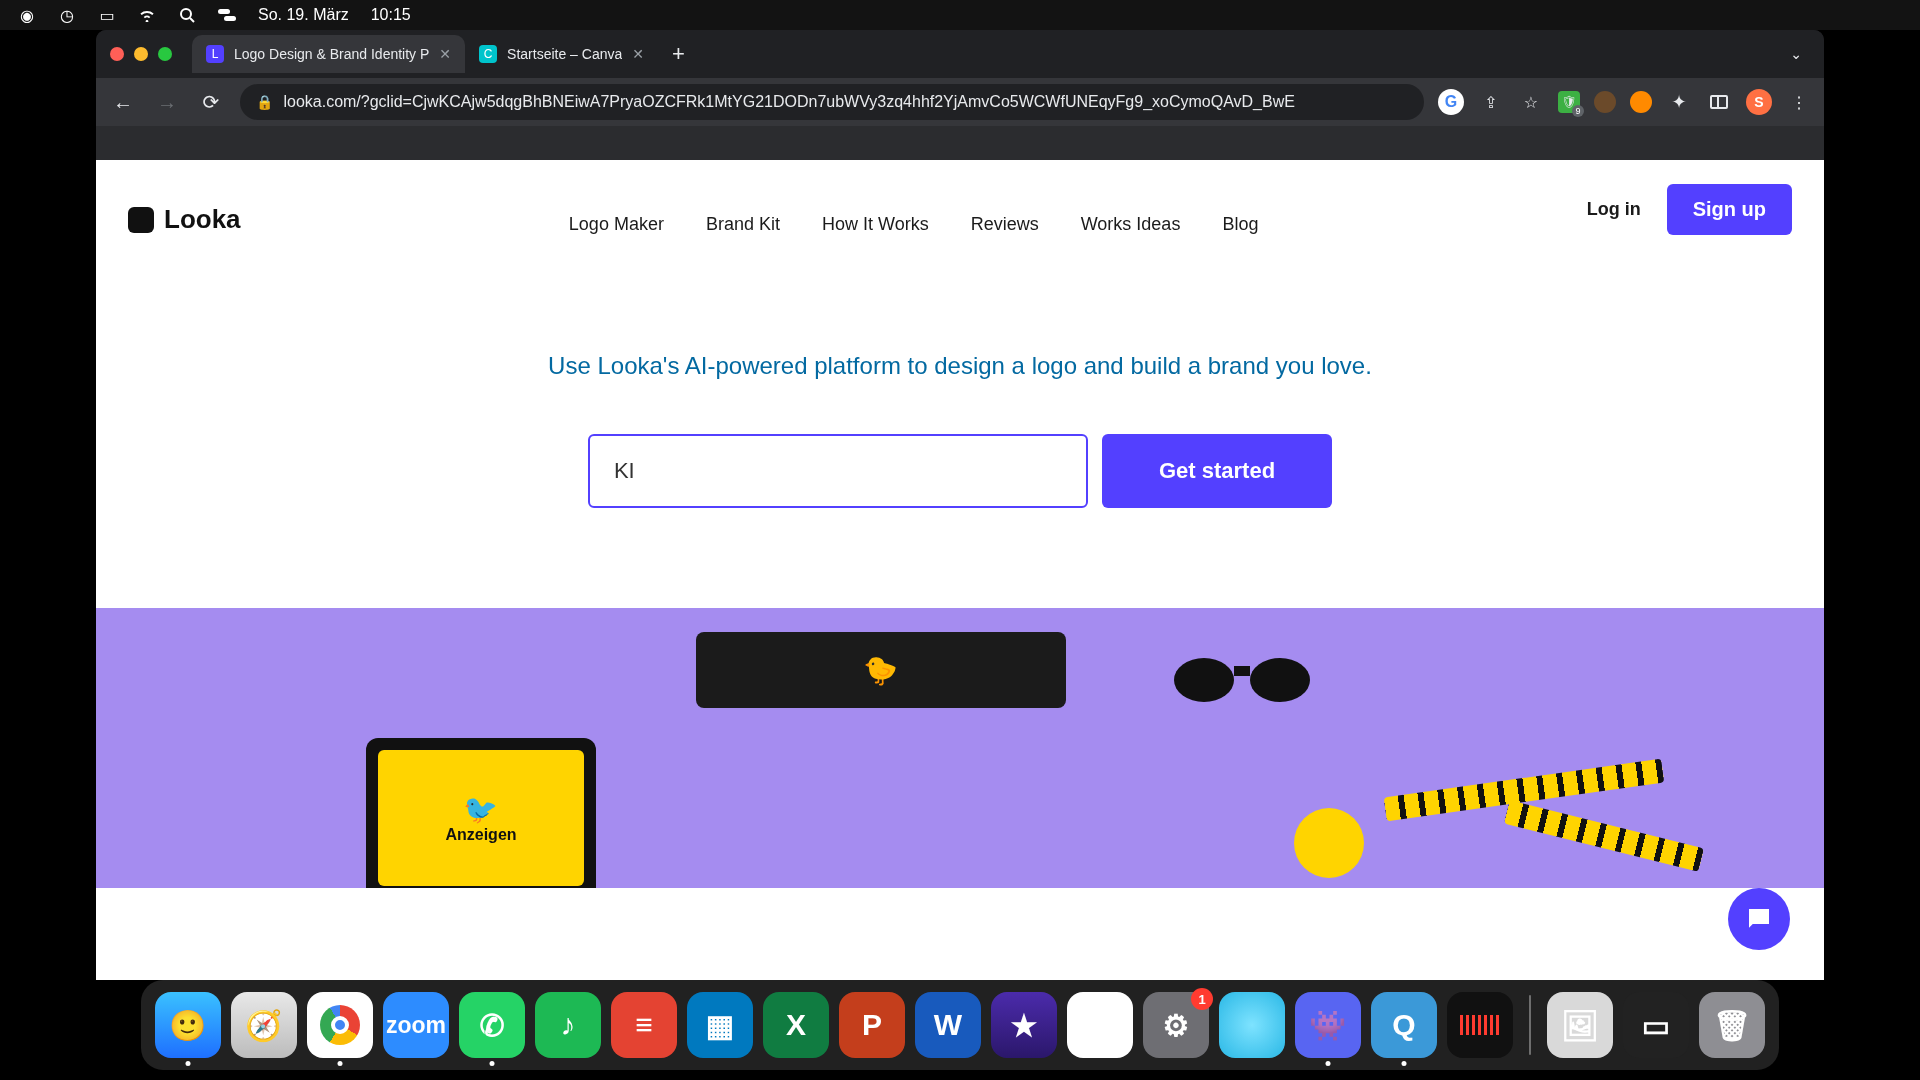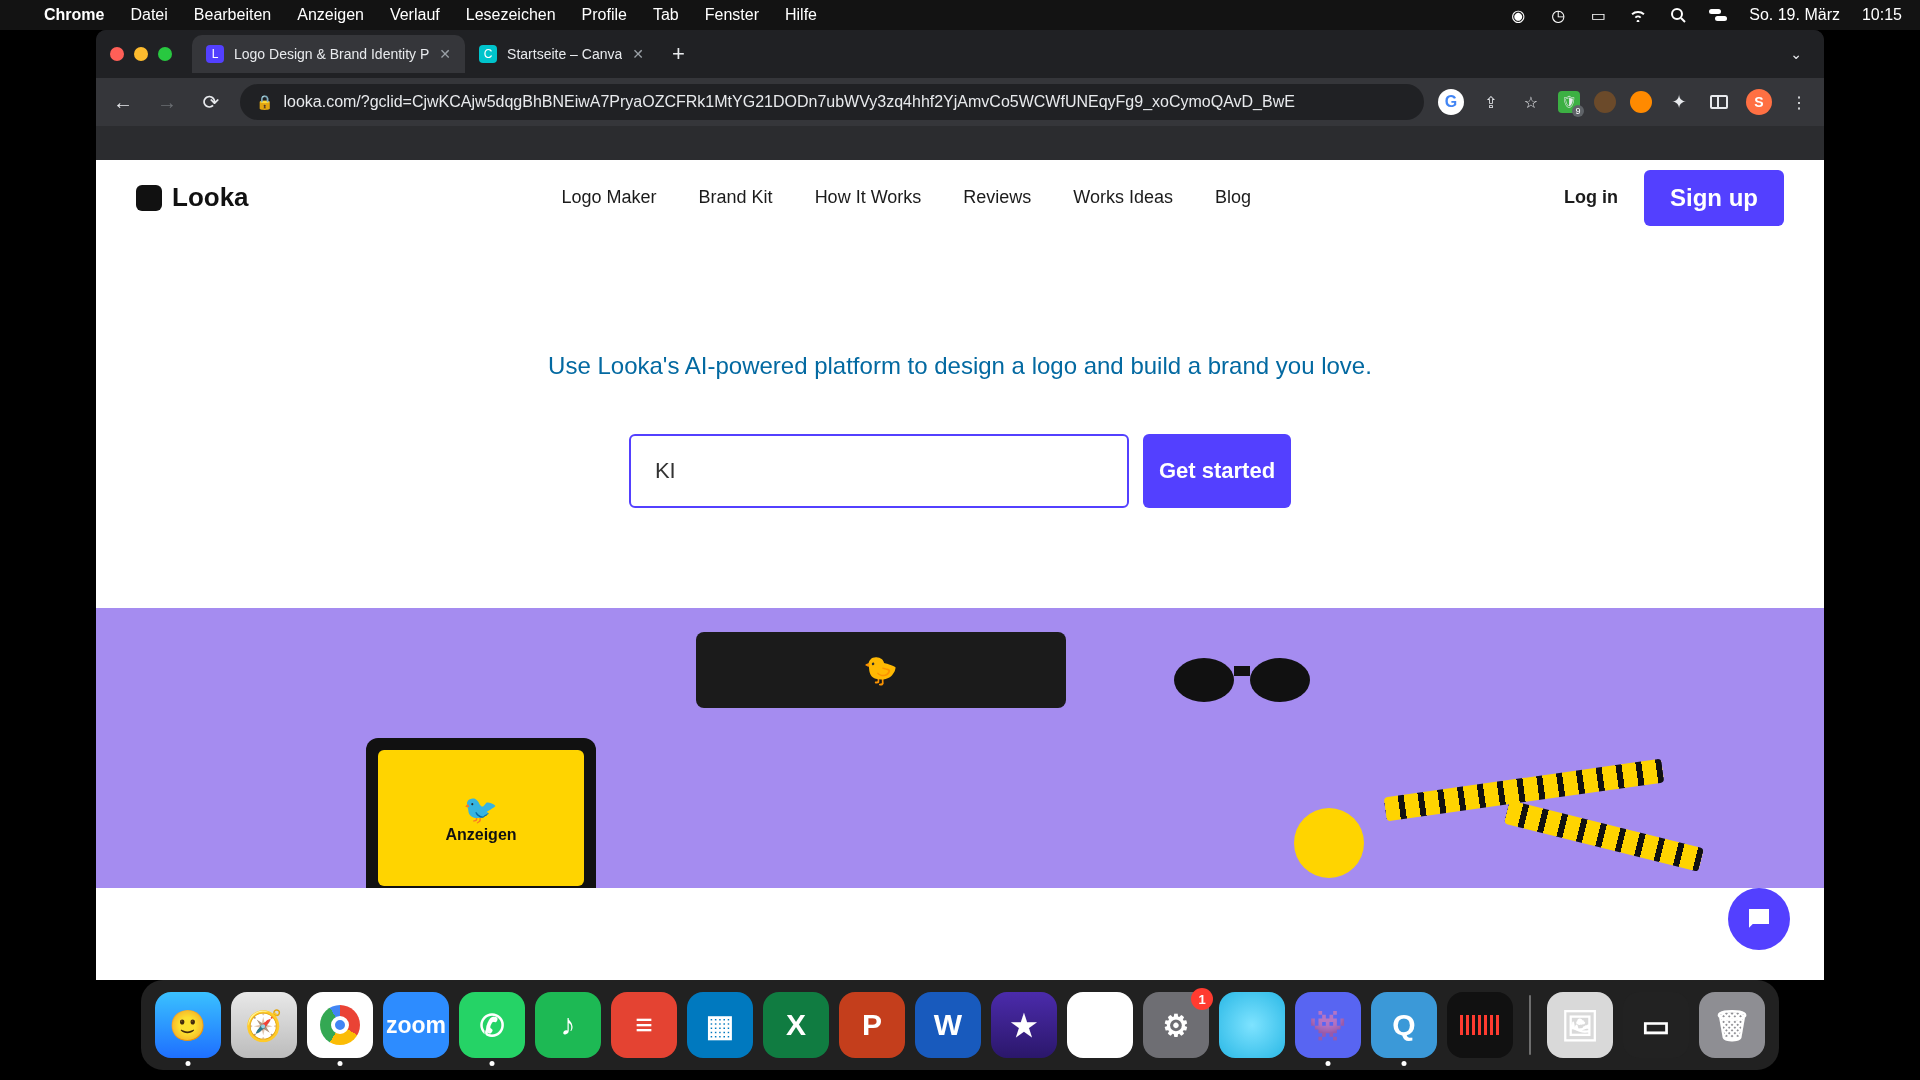--- a/index.html
+++ b/index.html
@@ -95,42 +95,42 @@
 .toolbar .panelico:after { content:''; position:absolute; left:5px; top:0; bottom:0; width:2px; background:#e8eaed; }
 
 
 .subtoolbar { height:34px; background:#2b2c2f; }
 
 
 .page {
   flex:1; background:#fff; position:relative; overflow:hidden;
 }
 .site-header {
-  height:76px; display:flex; align-items:center; padding:0 40px;
+  height:76px; display:flex; align-items:flex-end; padding:0 32px;
   border-bottom:1px solid rgba(0,0,0,0);
 }
 .brand { display:flex; align-items:center; gap:10px; font-weight:700; font-size:26px; color:#111; }
 .brand .logo-mark { width:26px; height:26px; background:#111; border-radius:6px; position:relative; }
 .brand .logo-mark:after { content:''; position:absolute; inset:6px; background:#fff; clip-path: polygon(50% 0, 100% 50%, 50% 100%, 0 50%); opacity:0; }
 .nav { flex:1; display:flex; justify-content:center; gap:42px; }
 .nav a { color:#1b1b1b; font-size:18px; font-weight:500; text-decoration:none; }
 .auth { display:flex; align-items:center; gap:26px; }
 .login { font-size:18px; font-weight:600; color:#1b1b1b; }
-.signup { background:#5340ff; color:#fff; font-size:24px; font-weight:600; padding:14px 26px; border-radius:6px; border:none; }
+.signup { background:#5340ff; color:#fff; font-size:20px; font-weight:600; padding:14px 26px; border-radius:6px; border:none; }
 
 .hero { text-align:center; padding-top:80px; }
 .hero h1 { font-size:64px; font-weight:800; color:#0b0b0b; letter-spacing:-1px; }
 .hero p { font-size:24px; color:#0369a1; margin-top:36px; }
 .hero-form { display:flex; justify-content:center; gap:14px; margin-top:54px; }
 .company-input {
   width:500px; height:74px; border:2px solid #5340ff; border-radius:6px;
   font-size:22px; padding:0 24px; outline:none; color:#333;
 }
 .getstarted {
-  height:74px; padding:0 16px; background:#5340ff; color:#fff; border:none;
+  height:74px; padding:0 57px; background:#5340ff; color:#fff; border:none;
   border-radius:6px; font-size:22px; font-weight:700;
 }
 
 .hero-image {
   margin-top:100px; height:280px; background:#a58cf0; position:relative; overflow:hidden;
 }
 .mock-laptop {
   position:absolute; left:270px; bottom:-10px; width:230px; height:160px;
   background:#111; border-radius:12px 12px 0 0; padding:12px;
 }
@@ -209,33 +209,20 @@
 .voice .wave{width:40px;height:20px;background:repeating-linear-gradient(90deg,#ff3b30 0 3px,transparent 3px 6px);}
 .preview{font-size:18px;color:#333;}
 .darkthumb{font-size:12px;}
 .trash{font-size:34px;}
 
 </style>
 </head>
 <body>
 
 <div class="menubar">
-  <div class="menubar-left">
-    <span class="apple"></span>
-    <span class="appname">Chrome</span>
-    <span>Datei</span>
-    <span>Bearbeiten</span>
-    <span>Anzeigen</span>
-    <span>Verlauf</span>
-    <span>Lesezeichen</span>
-    <span>Profile</span>
-    <span>Tab</span>
-    <span>Fenster</span>
-    <span>Hilfe</span>
-  </div>
   <div class="menubar-right">
     <span class="ico">◉</span>
     <span class="ico">◷</span>
     <span class="ico">▭</span>
     <span class="ico">
       <svg width="18" height="14" viewBox="0 0 18 14">
           <path d="M9 12a1.4 1.4 0 100 2.8A1.4 1.4 0 009 12zm-3.3-3.1a5 5 0 016.6 0l-1.3 1.3a3.1 3.1 0 00-4 0zM2.4 5.6a10 10 0 0113.2 0L14.3 7a8.1 8.1 0 00-10.6 0z" fill="#fff"></path>
         </svg>
     </span>
     <span class="ico">

